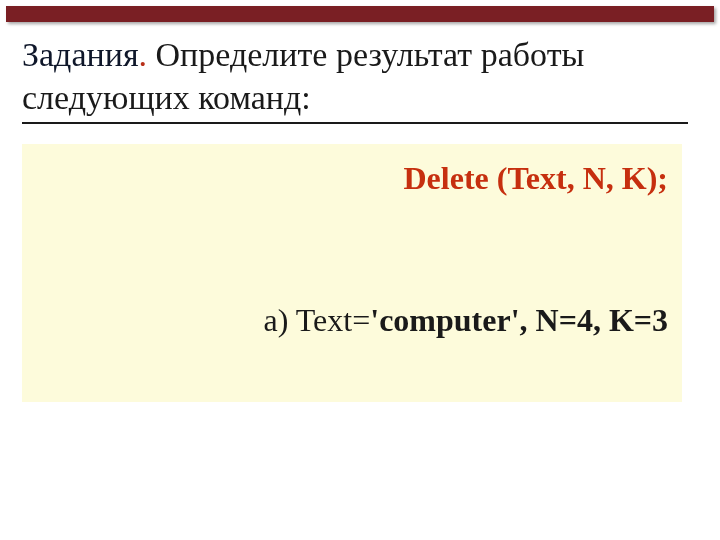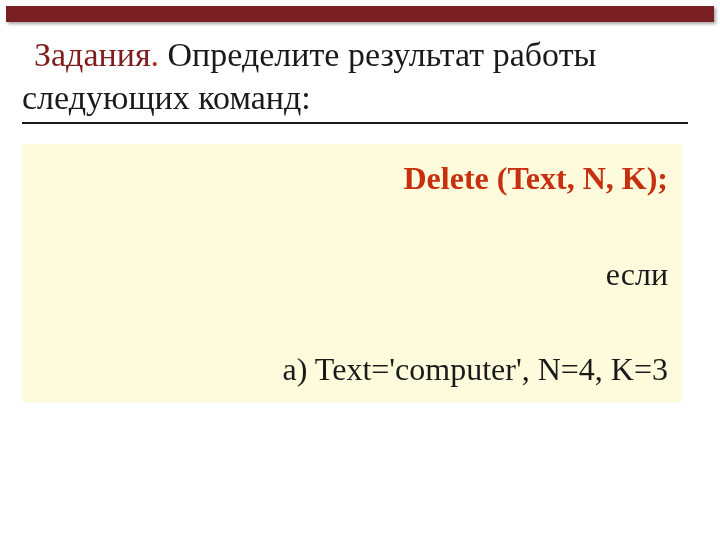--- a/index.html
+++ b/index.html
@@ -28,21 +28,21 @@
   }
   .heading {
     position: absolute;
     left: 22px;
     right: 40px;
     top: 34px;
     font-size: 34px;
     line-height: 1.25;
     color: #1a1a1a;
   }
-  .heading .accent { color: #7f1d1d; margin-left: 12px; }
+  .heading .accent { color: #0f172a; }
   .heading .accent-dot { color: #b82f18; }
   .rule {
     position: absolute;
     left: 22px;
     right: 32px;
     top: 122px;
     height: 0;
     border-top: 2px solid #1a1a1a;
   }
   .code-box {
@@ -56,39 +56,38 @@
     box-sizing: border-box;
     font-size: 32px;
     line-height: 1.55;
     color: #1a1a1a;
     text-align: right;
   }
   .code-line1 {
     color: #c62f0f;
     font-weight: bold;
   }
-  .bold { font-weight: normal; }
+  .bold { font-weight: bold; }
   .spacer { height: 46px; }
 </style>
 </head>
 <body>
 
 <div class="slide">
 
   <div class="top-bar"></div>
 
   <div class="heading">
     <span class="accent">Задания</span><span class="accent-dot">.</span><span> Определите результат работы следующих команд:</span>
   </div>
 
   <div class="rule"></div>
 
   <div class="code-box">
     <div class="code-line1">Delete (Text, N, K);</div>
     <div class="spacer"></div>
-    <div>если</div>
     <div class="spacer"></div>
     <div>
       <span>a) Text=</span><span class="bold">'computer',  N=4, K=3</span>
     </div>
   </div>
 
 </div>
 
 </body></html>

